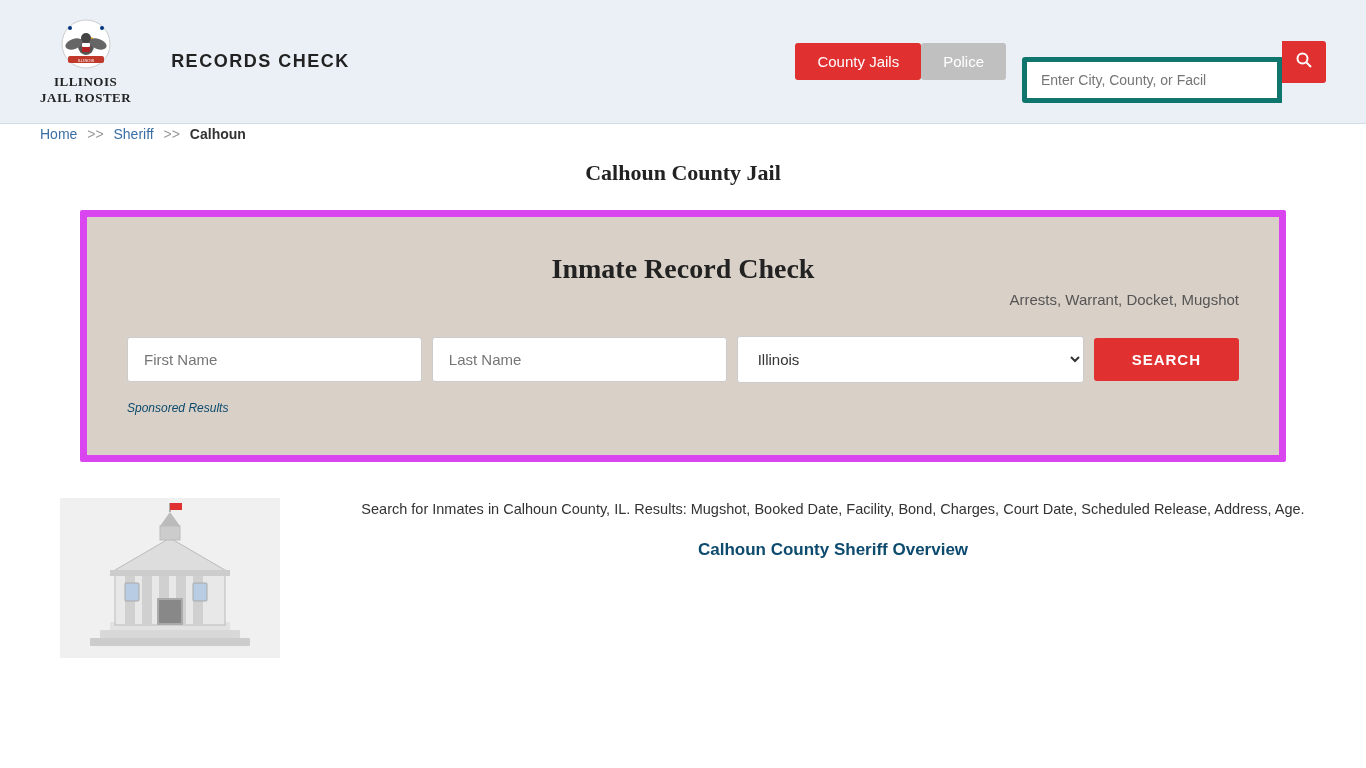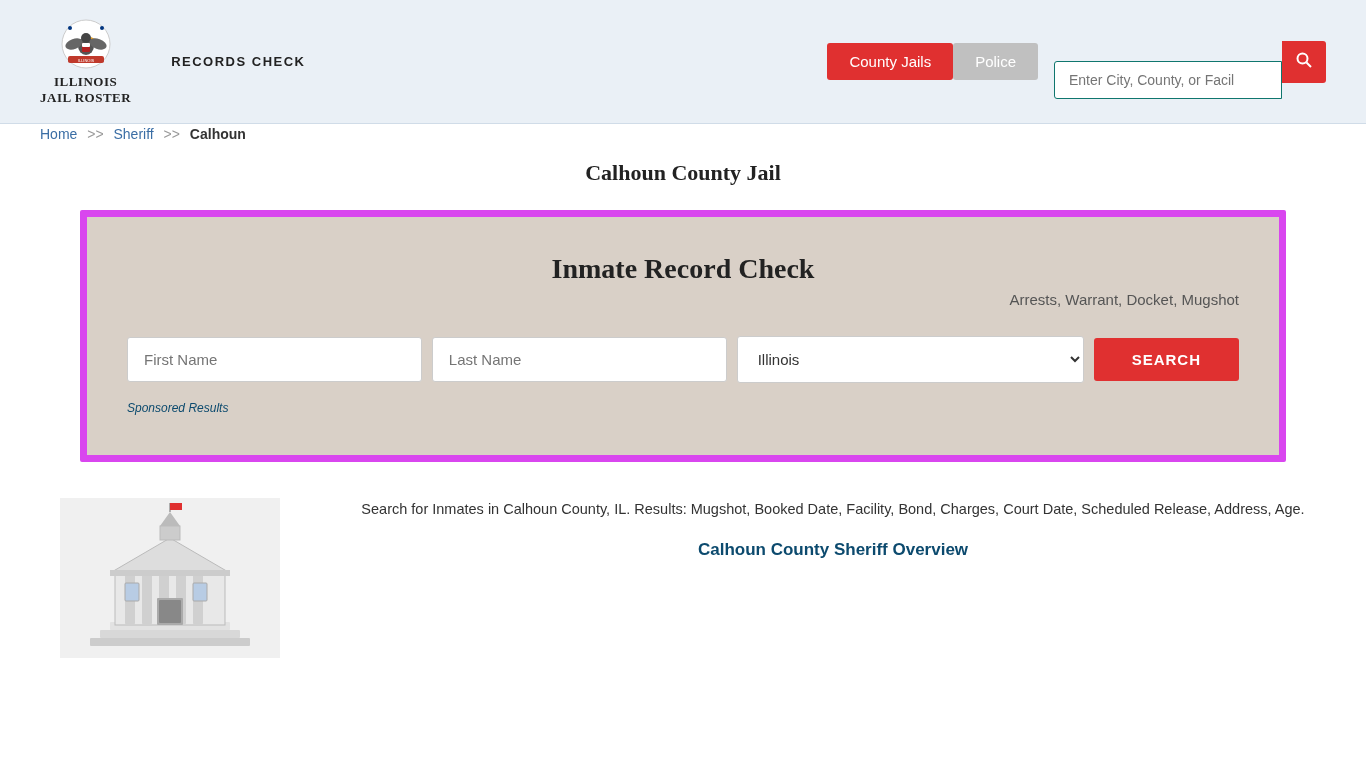--- a/index.html
+++ b/index.html
@@ -31,21 +31,21 @@
       color: #222;
       text-align: center;
       line-height: 1.2;
       margin-top: 4px;
       letter-spacing: 0.5px;
     }
     .records-check-link {
       color: #222;
       text-decoration: none;
       font-family: Arial, sans-serif;
-      font-size: 13px;
+      font-size: 18px;
       letter-spacing: 1.5px;
       font-weight: bold;
       margin-left: 10px;
     }
     .header-nav {
       margin-left: auto;
       display: flex;
       align-items: center;
     }
     .nav-btn {
@@ -65,24 +65,24 @@
       background: #c0c0c0;
       color: #fff;
     }
     .search-bar-area {
       display: flex;
       align-items: center;
       margin-left: 16px;
     }
     .search-bar-area input {
       padding: 10px 14px;
-      border: 1px solid #0f766e;
+      border: 5px solid #0f766e;
       border-radius: 3px 0 0 3px;
       font-size: 14px;
-      width: 228px;
+      width: 260px;
       outline: none;
       font-family: Arial, sans-serif;
       color: #aaa;
       background: #fff;
       margin-top: 36px;
     }
     .search-bar-area button {
       background: #e03030;
       color: #fff;
       border: none;

